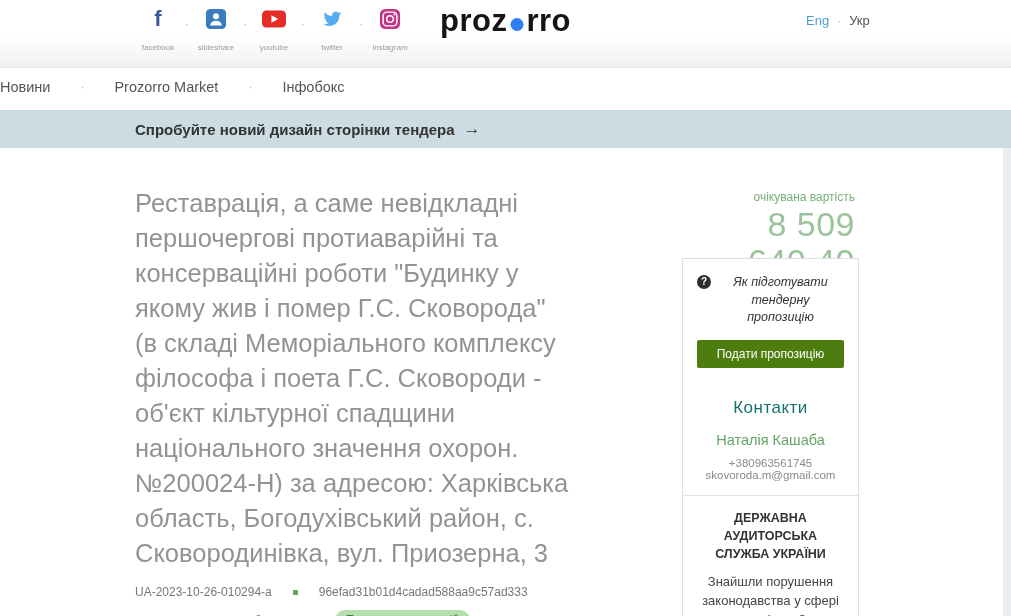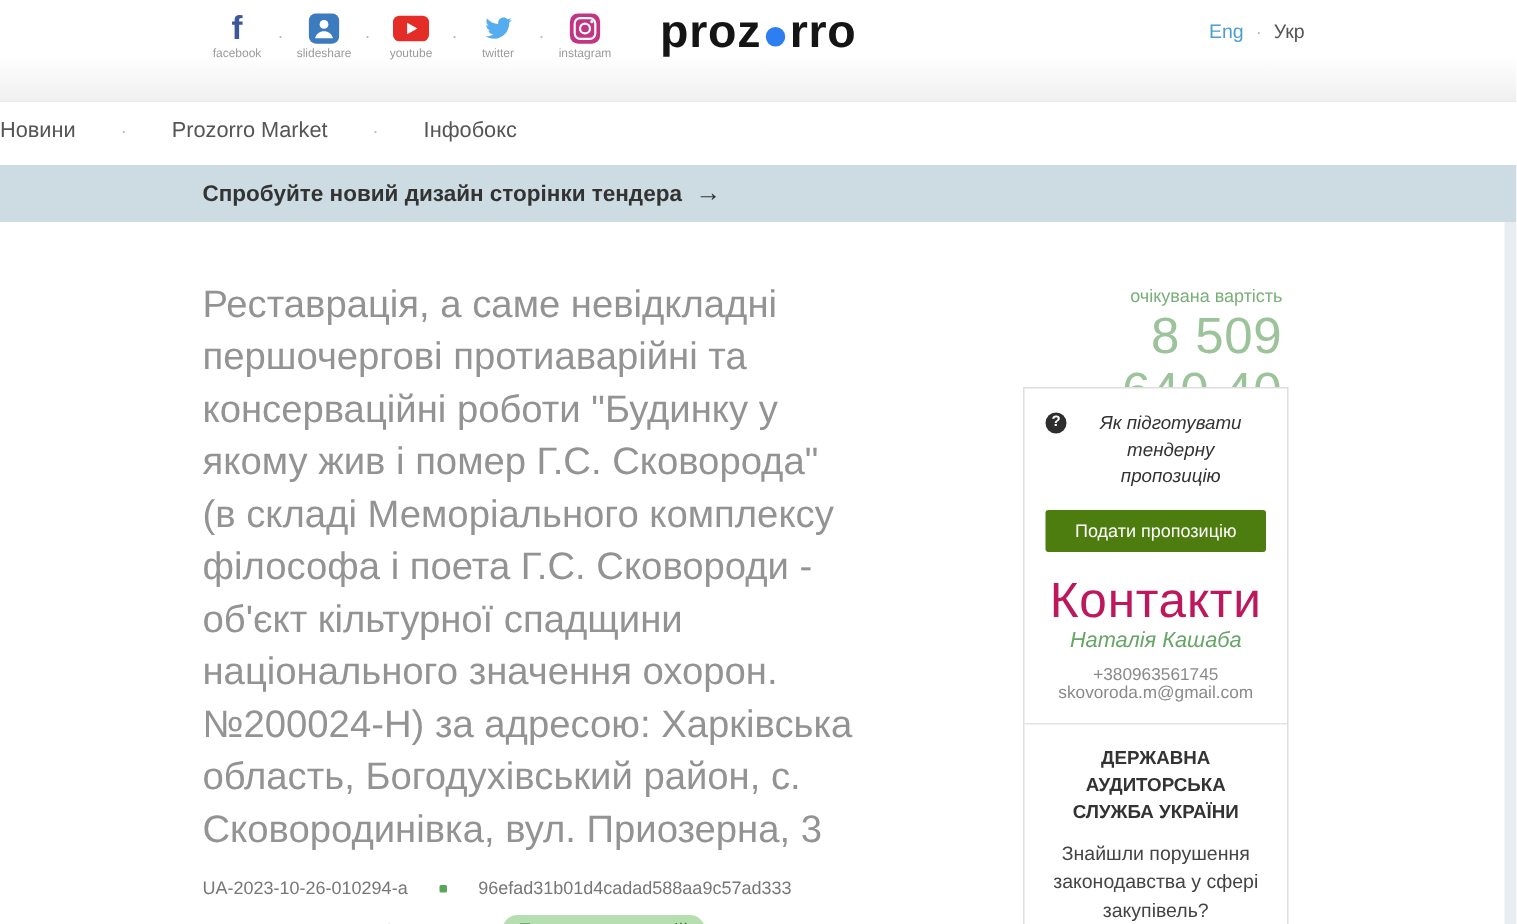--- a/index.html
+++ b/index.html
@@ -11,21 +11,21 @@
 
   
   .topbar {
     position:absolute; top:0; left:0; width:1011px; height:68px;
     background:linear-gradient(#ffffff 55%, #f0f0f0 100%);
     border-bottom:1px solid #e9e9e9;
   }
   .social { position:absolute; left:133px; top:7px; display:flex; align-items:flex-start; }
   .social-item { display:flex; flex-direction:column; align-items:center; width:50px; text-decoration:none; cursor:pointer; }
   .social-icon-box { height:24px; display:flex; align-items:center; justify-content:center; }
-  .social-label { margin-top:0; font-size:8px; color:#9b9b9b;text-align:center; }
+  .social-label { margin-top:12px; font-size:8px; color:#9b9b9b;text-align:center; }
   .sep-dot { color:#b5b5b5; font-size:12px; margin:10px 2px 0; }
   .fb-glyph { font-size:22px; font-weight:700; color:#3b5998; line-height:22px; }
 
   .logo { position:absolute; left:50%; transform:translateX(-50%); top:3px;
           font-size:31px; font-weight:600; color:#151515; letter-spacing:0.5px; cursor:pointer; white-space:nowrap; }
   .logo-dot { display:inline-block; width:13px; height:13px; border-radius:50%;
               background:#2d7ef0; margin:0 3px; }
 
   .lang { position:absolute; left:806px; top:13px; font-size:13px; display:flex; align-items:center; gap:8px; }
   .lang a { text-decoration:none; cursor:pointer; }
@@ -70,22 +70,22 @@
     padding:15px 14px 14px; text-align:center;
   }
   .help-row { display:flex; gap:6px; justify-content:center; align-items:flex-start;
               font-size:12.5px; font-style:italic; color:#333; line-height:1.4; cursor:pointer; }
   .q-icon { flex:0 0 14px; width:14px; height:14px; border-radius:50%; background:#2e2e2e;
             color:#fff; font-size:10px; line-height:14px; font-weight:700; font-style:normal;
             text-align:center; margin-top:1px; }
   .submit-btn { display:block; margin:13px auto 0; width:147px; height:28px;
                 background:#4d7c0f; color:#fff; border:none; border-radius:2px;
                 font-size:12px; font-family:inherit; cursor:pointer; }
-  .contacts-title { margin-top:13px; font-size:33px; font-weight:400; color:#be185d; letter-spacing:0.5px; }
-  .contact-name { font-size:14.5px; color:#67a567;font-style:italic; }
+  .contacts-title { margin-top:30px; font-size:17px; font-weight:400; color:#0f766e; letter-spacing:0.5px; }
+  .contact-name { margin-top:14px; font-size:14.5px; color:#67a567; }
   .contact-phone { margin-top:9px; font-size:11.5px; color:#8a8a8a; }
   .contact-email { margin-top:0; font-size:11.5px; color:#8a8a8a; }
   .card hr { border:none; border-top:1px solid #e3e3e3; margin:14px -14px 0; }
   .audit-title { margin-top:13px; font-size:12.5px; font-weight:700; color:#333; line-height:1.45; }
   .audit-q { margin-top:10px; font-size:13px; color:#444; line-height:1.45; }
 
   .scroll-strip { position:absolute; right:0; top:148px; width:8px; height:468px; background:#e7edf0; }
 </style>
 </head>
 <body>

